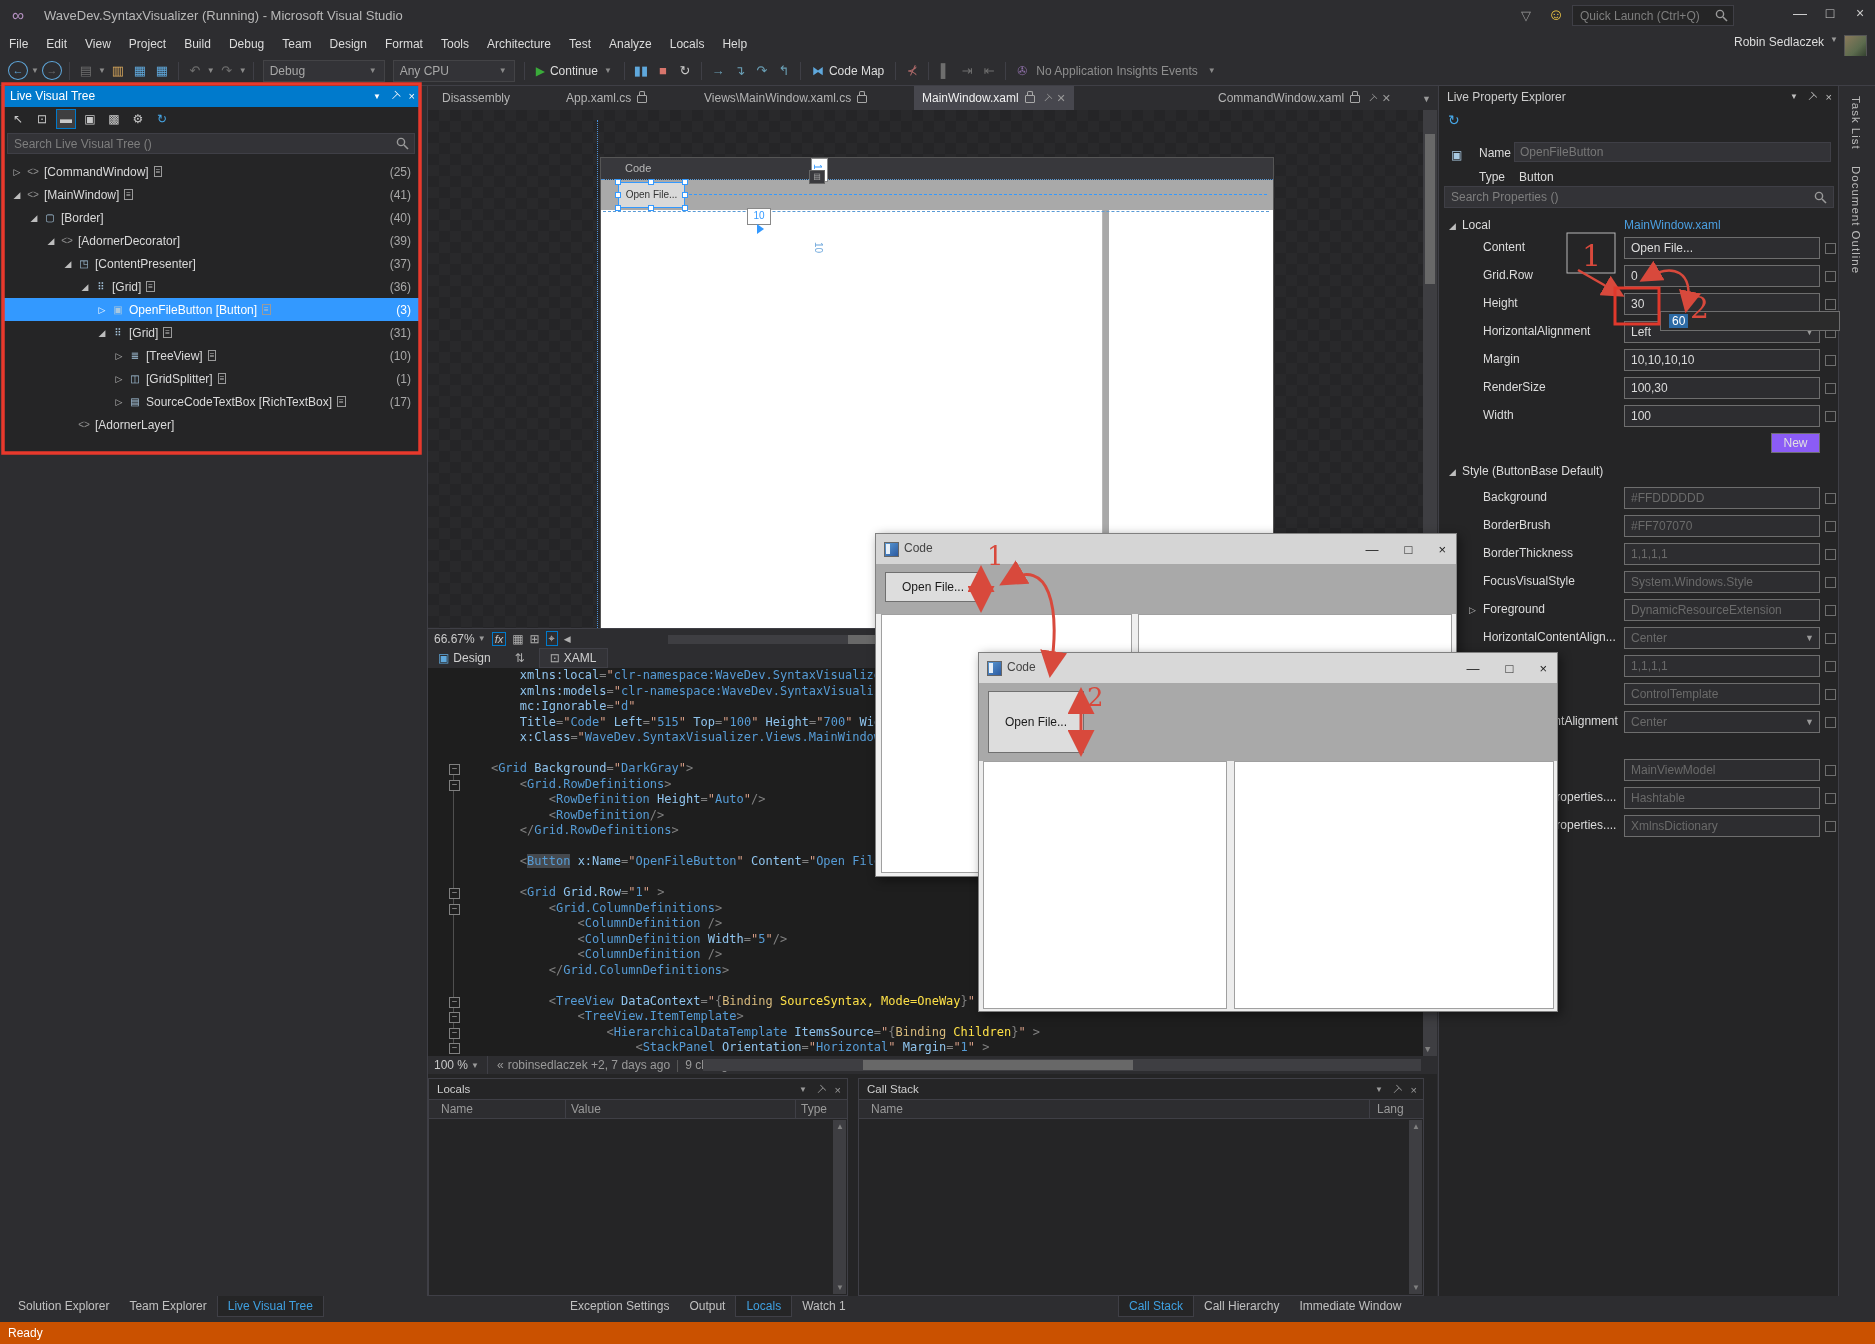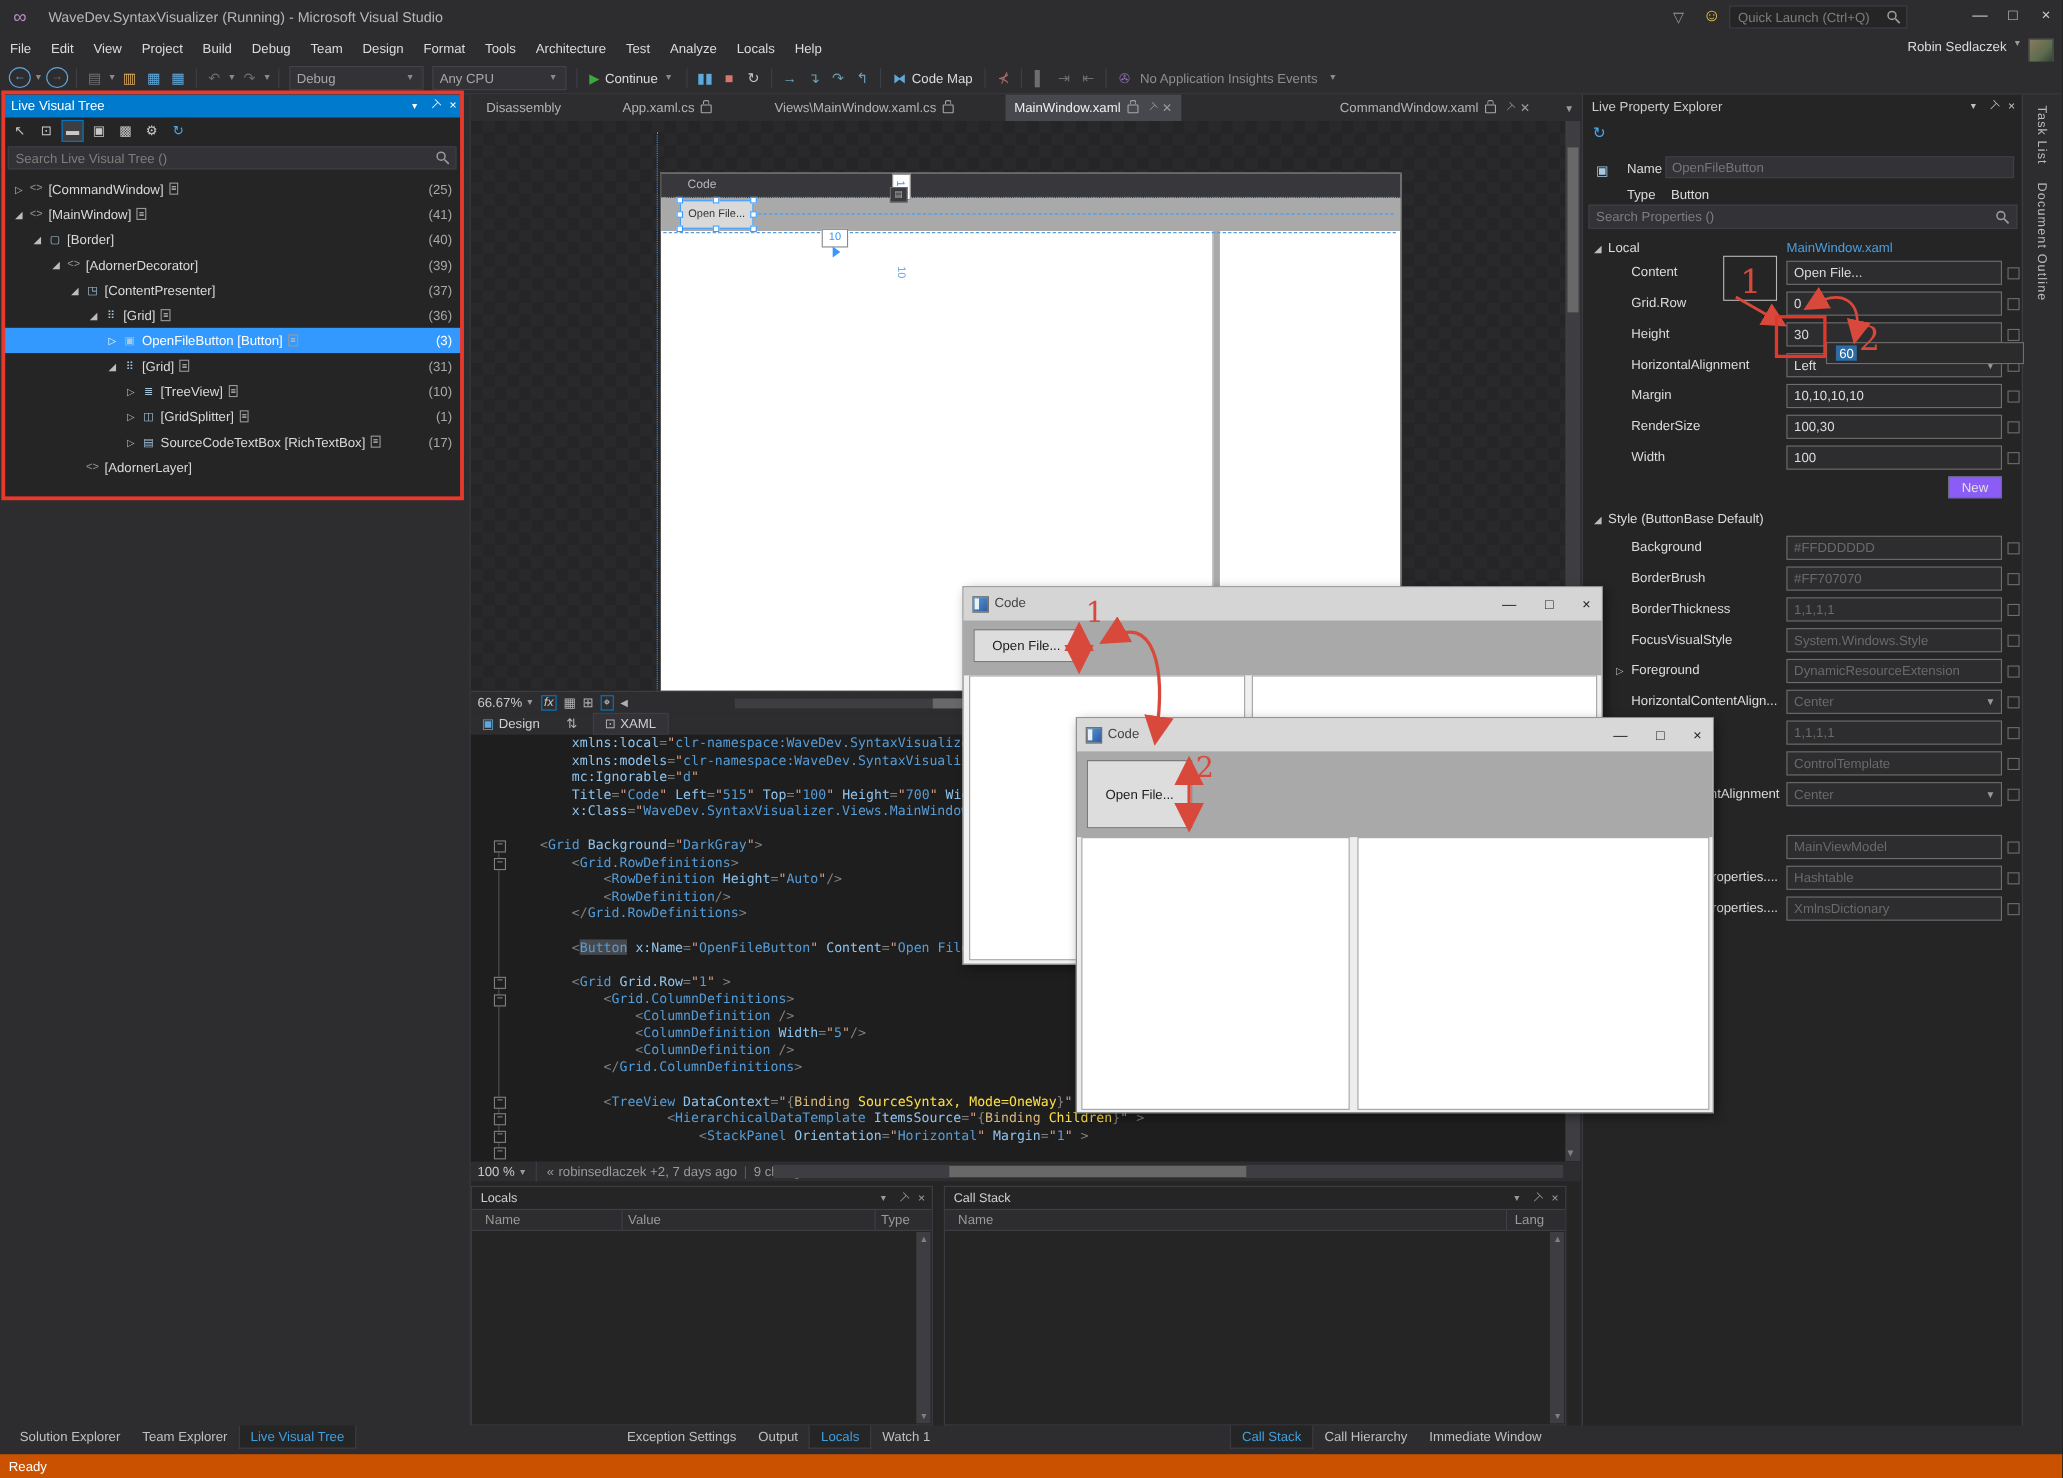--- a/index.html
+++ b/index.html
@@ -489,20 +489,21 @@
         <div class="cl"><span class="c-d">        &lt;</span><span class="c-th">Button</span><span class="c-x"> </span><span class="c-a">x:Name</span><span class="c-d">=</span><span class="c-q">"</span><span class="c-v">OpenFileButton</span><span class="c-q">"</span><span class="c-x"> </span><span class="c-a">Content</span><span class="c-d">=</span><span class="c-q">"</span><span class="c-v">Open File.</span></div>
         <div class="cl"></div>
         <div class="cl"><span class="c-d">        &lt;</span><span class="c-t">Grid</span><span class="c-x"> </span><span class="c-a">Grid.Row</span><span class="c-d">=</span><span class="c-q">"</span><span class="c-v">1</span><span class="c-q">"</span><span class="c-x"> </span><span class="c-d">&gt;</span></div>
         <div class="cl"><span class="c-d">            &lt;</span><span class="c-t">Grid.ColumnDefinitions</span><span class="c-d">&gt;</span></div>
         <div class="cl"><span class="c-d">                &lt;</span><span class="c-t">ColumnDefinition</span><span class="c-x"> </span><span class="c-d">/&gt;</span></div>
         <div class="cl"><span class="c-d">                &lt;</span><span class="c-t">ColumnDefinition</span><span class="c-x"> </span><span class="c-a">Width</span><span class="c-d">=</span><span class="c-q">"</span><span class="c-v">5</span><span class="c-q">"</span><span class="c-d">/&gt;</span></div>
         <div class="cl"><span class="c-d">                &lt;</span><span class="c-t">ColumnDefinition</span><span class="c-x"> </span><span class="c-d">/&gt;</span></div>
         <div class="cl"><span class="c-d">            &lt;/</span><span class="c-t">Grid.ColumnDefinitions</span><span class="c-d">&gt;</span></div>
         <div class="cl"></div>
         <div class="cl"><span class="c-d">            &lt;</span><span class="c-t">TreeView</span><span class="c-x"> </span><span class="c-a">DataContext</span><span class="c-d">=</span><span class="c-q">"</span><span class="c-d">{</span><span class="c-m">Binding</span><span class="c-p"> SourceSyntax, Mode=OneWay</span><span class="c-d">}</span><span class="c-q">"</span><span class="c-x"> </span><span class="c-a">I</span></div>
+        <div class="cl"><span class="c-d">                &lt;</span><span class="c-t">TreeView.ItemTemplate</span><span class="c-d">&gt;</span></div>
         <div class="cl"><span class="c-d">                    &lt;</span><span class="c-t">HierarchicalDataTemplate</span><span class="c-x"> </span><span class="c-a">ItemsSource</span><span class="c-d">=</span><span class="c-q">"</span><span class="c-d">{</span><span class="c-m">Binding</span><span class="c-p"> Children</span><span class="c-d">}</span><span class="c-q">"</span><span class="c-x"> </span><span class="c-d">&gt;</span></div>
         <div class="cl"><span class="c-d">                        &lt;</span><span class="c-t">StackPanel</span><span class="c-x"> </span><span class="c-a">Orientation</span><span class="c-d">=</span><span class="c-q">"</span><span class="c-v">Horizontal</span><span class="c-q">"</span><span class="c-x"> </span><span class="c-a">Margin</span><span class="c-d">=</span><span class="c-q">"</span><span class="c-v">1</span><span class="c-q">"</span><span class="c-x"> </span><span class="c-d">&gt;</span></div>
         <span class="outbox" style="top: 96.12px;">−</span>
         <span class="outbox" style="top: 111.64px;">−</span>
         <span class="outbox" style="top: 220.28px;">−</span>
         <span class="outbox" style="top: 235.8px;">−</span>
         <span class="outbox" style="top: 328.92px;">−</span>
         <span class="outbox" style="top: 344.44px;">−</span>
         <span class="outbox" style="top: 359.96px;">−</span>
         <span class="outbox" style="top: 375.48px;">−</span>

